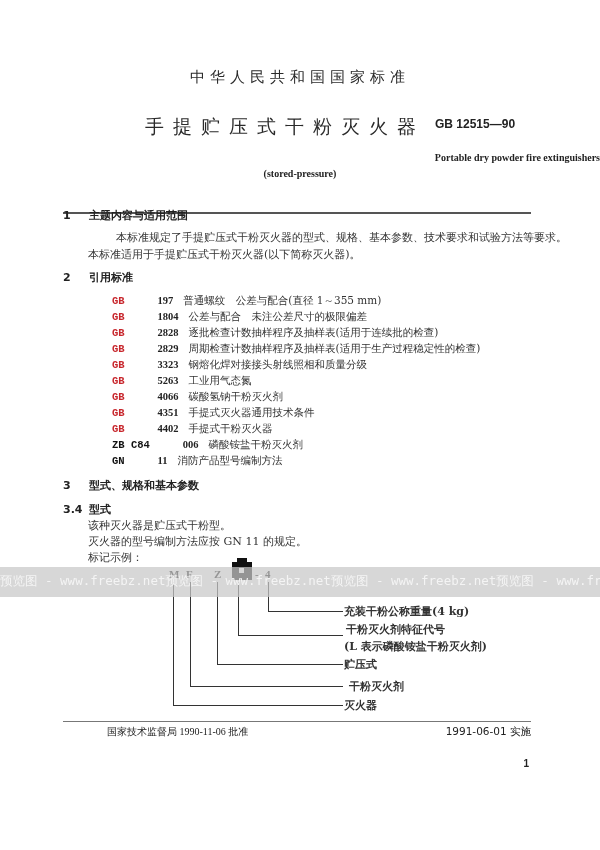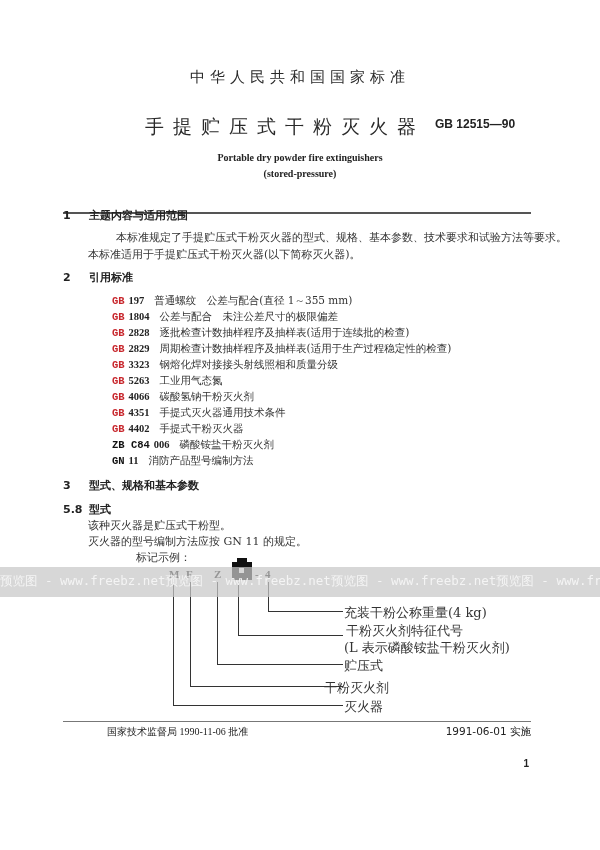--- a/index.html
+++ b/index.html
@@ -3,37 +3,37 @@
   <meta charset="utf-8">
   <style>
     * { margin: 0; padding: 0; box-sizing: border-box; }
     html, body { width: 600px; height: 850px; background: #ffffff; overflow: hidden; }
     body { position: relative; font-family: "DejaVu Serif", "Liberation Serif", serif; color: #222; }
     .abs { position: absolute; }
 
     .header-title { left: 0; width: 600px; top: 68px; text-align: center; font-size: 15px; letter-spacing: 5px; color: #2a2a2a; }
     .doc-title { left: 145px; top: 114px; font-size: 19px; letter-spacing: 9px; color: #2a2a2a; }
     .std-no { left: 435px; top: 117px; font-size: 12px; font-weight: bold; font-family: "Liberation Sans", sans-serif; color: #222; }
-    .en-title { left: 0; width: 600px; top: 152px; text-align: center; font-size: 10px; font-weight: bold; font-family: "Liberation Serif", serif; color: #222; }
+    .en-title { left: 0; width: 600px; top: 152px; text-align: right; font-size: 10px; font-weight: bold; font-family: "Liberation Serif", serif; color: #222; }
     .en-sub { left: 0; width: 600px; top: 168px; text-align: center; font-size: 10px; font-weight: bold; font-family: "Liberation Serif", serif; color: #222; }
     .rule { left: 63px; width: 468px; height: 2px; background: #555; }
 
     .sec { font-size: 11px; font-weight: bold; color: #222; font-family: "DejaVu Sans", sans-serif; }
     .sec .num { display: inline-block; width: 26px; }
     .para { font-size: 11px; color: #333; }
 
     .ref-row { left: 88px; font-size: 10.5px; color: #333; white-space: nowrap; }
     .ref-row .code { font-weight: bold; font-family: Liberation Mono, monospace; color: #111; margin-right: 4px; margin-left: 24px; }
     .ref-row .code.red { color: #c8282e; }
-    .ref-row .num { font-weight: bold; font-family: "Liberation Serif", serif; color: #222; margin-right: 10px; }
+    .ref-row .num { font-weight: bold; font-family: "Liberation Serif", serif; color: #222; margin-right: 10px; margin-left: 29px; }
 
     .diag-letter { font-size: 11px; font-weight: bold; font-family: "Liberation Serif", serif; color: #111; }
     .vline { width: 1px; background: #333; }
     .hline { height: 1px; background: #333; }
-    .diag-label { font-size: 13px; color: #333; white-space: nowrap; }
+    .diag-label { font-size: 11px; color: #333; white-space: nowrap; font-weight: bold; }
 
     .watermark { left: 0; top: 567px; width: 600px; height: 30px; background: rgba(200,200,200,0.72); }
     .wm-text { left: 0; top: 573px; width: 496px; font-size: 12.5px; color: #f4f4f4; white-space: nowrap; font-family: "DejaVu Sans Mono", monospace; display: flex; justify-content: space-around; }
 
     .footer-left { left: 63px; top: 723px; font-size: 10px; color: #222; font-family: Liberation Serif, serif; margin-left: 44px; }
     .footer-right { right: 69px; top: 723px; font-size: 10.5px; color: #222; font-family: "DejaVu Sans", sans-serif; }
     .page-no { right: 71px; top: 758px; font-size: 10px; font-weight: bold; font-family: "Liberation Sans", sans-serif; }
   </style>
 </head>
 <body>
@@ -64,25 +64,25 @@
 <div class="abs ref-row" style="top:390px;"><span class="code red">GB</span><span class="num">4066</span><span>碳酸氢钠干粉灭火剂</span></div>
 <div class="abs ref-row" style="top:406px;"><span class="code red">GB</span><span class="num">4351</span><span>手提式灭火器通用技术条件</span></div>
 <div class="abs ref-row" style="top:422px;"><span class="code red">GB</span><span class="num">4402</span><span>手提式干粉灭火器</span></div>
 <div class="abs ref-row" style="top:438px;"><span class="code">ZB C84</span><span class="num">006</span><span>磷酸铵盐干粉灭火剂</span></div>
 <div class="abs ref-row" style="top:454px;"><span class="code">GN</span><span class="num">11</span><span>消防产品型号编制方法</span></div>
 
 <div class="abs sec" style="left:63px; top:478px;">
   <span class="num">3</span><span>型式、规格和基本参数</span>
 </div>
 <div class="abs sec" style="left:63px; top:502px;">
-  <span class="num">5.8</span><span>型式</span>
+  <span class="num">3.4</span><span>型式</span>
 </div>
 <div class="abs para" style="left:88px; top:518px;">该种灭火器是贮压式干粉型。</div>
 <div class="abs para" style="left:88px; top:534px;">灭火器的型号编制方法应按 GN 11 的规定。</div>
-<div class="abs para" style="left:88px; top:550px;margin-left:48px;">标记示例：</div>
+<div class="abs para" style="left:88px; top:550px;">标记示例：</div>
 
 <div>
   <span class="abs diag-letter" style="left:169px; top:568px;">M</span>
   <span class="abs diag-letter" style="left:186px; top:568px;">F</span>
   <span class="abs diag-letter" style="left:214px; top:568px;">Z</span>
   <div class="abs" style="left:232px; top:562px; width:20px; height:18px; background:#111;">
     <div style="position:absolute; left:7px; top:6px; width:5px; height:5px; background:#fff;"></div>
   </div>
   <div class="abs" style="left:237px; top:558px; width:10px; height:5px; background:#111;"></div>
   <span class="abs diag-letter" style="left:255px; top:568px;">-</span>
@@ -97,21 +97,21 @@
   <div class="abs hline" style="left:268px; top:611px; width:75px;"></div>
   <div class="abs hline" style="left:238px; top:635px; width:105px;"></div>
   <div class="abs hline" style="left:217px; top:664px; width:126px;"></div>
   <div class="abs hline" style="left:190px; top:686px; width:153px;"></div>
   <div class="abs hline" style="left:173px; top:705px; width:170px;"></div>
 
   <span class="abs diag-label" style="left:344px; top:604px;">充装干粉公称重量(4 kg)</span>
   <span class="abs diag-label" style="left:346px; top:622px;">干粉灭火剂特征代号</span>
   <span class="abs diag-label" style="left:344px; top:639px;">(L 表示磷酸铵盐干粉灭火剂)</span>
   <span class="abs diag-label" style="left:344px; top:657px;">贮压式</span>
-  <span class="abs diag-label" style="left:324px; top:679px;">干粉灭火剂</span>
+  <span class="abs diag-label" style="left:349px; top:679px;">干粉灭火剂</span>
   <span class="abs diag-label" style="left:344px; top:698px;">灭火器</span>
 </div>
 
 <div class="abs watermark"></div>
 <div class="abs wm-text">
   <span>预览图 - www.freebz.net</span>
   <span>预览图 - www.freebz.net</span>
   <span>预览图 - www.freebz.net</span>
   <span>预览图 - www.freebz.net</span>
 </div>

